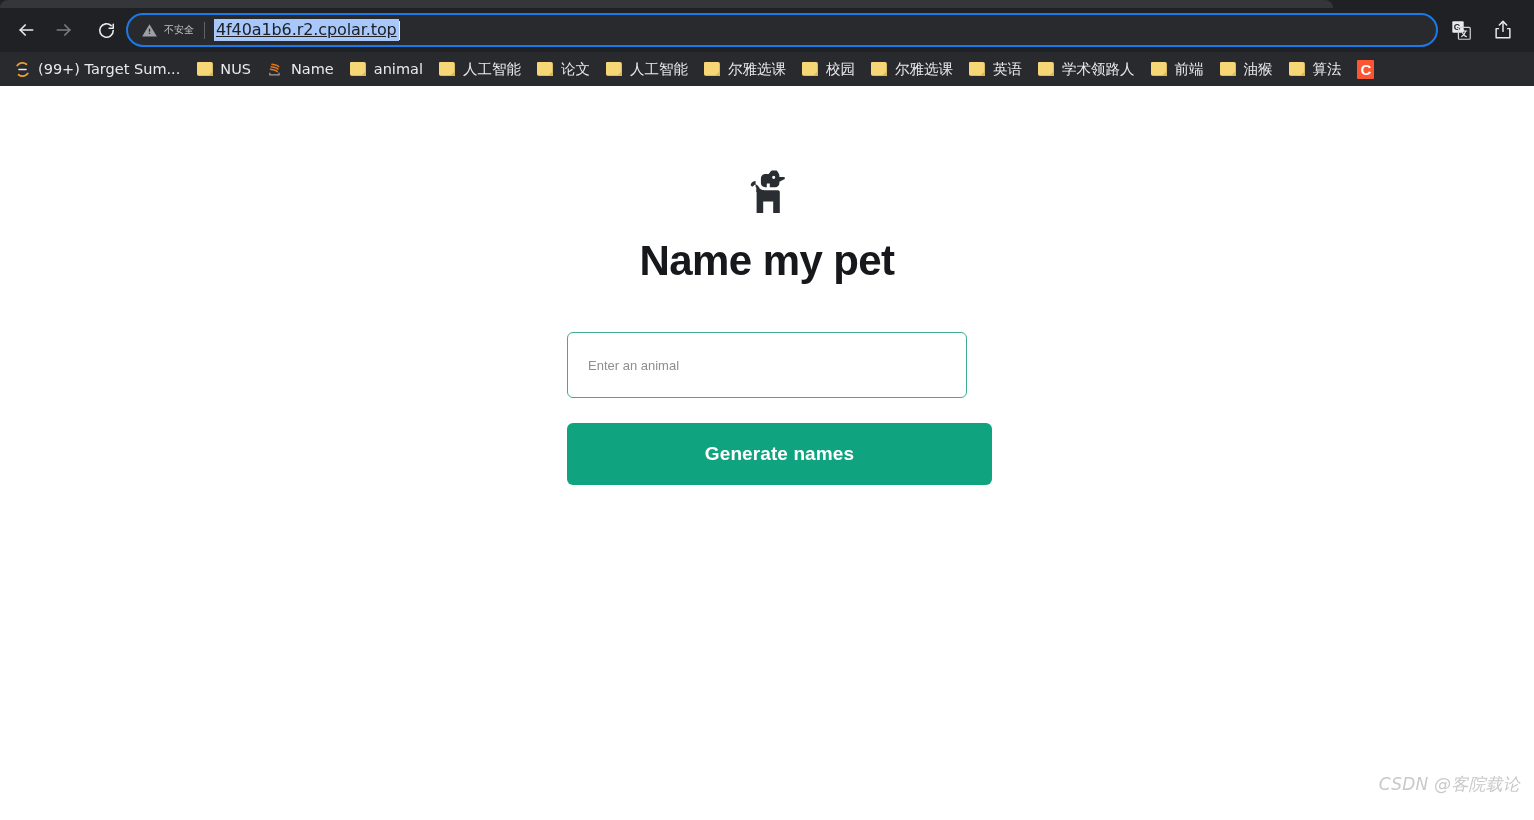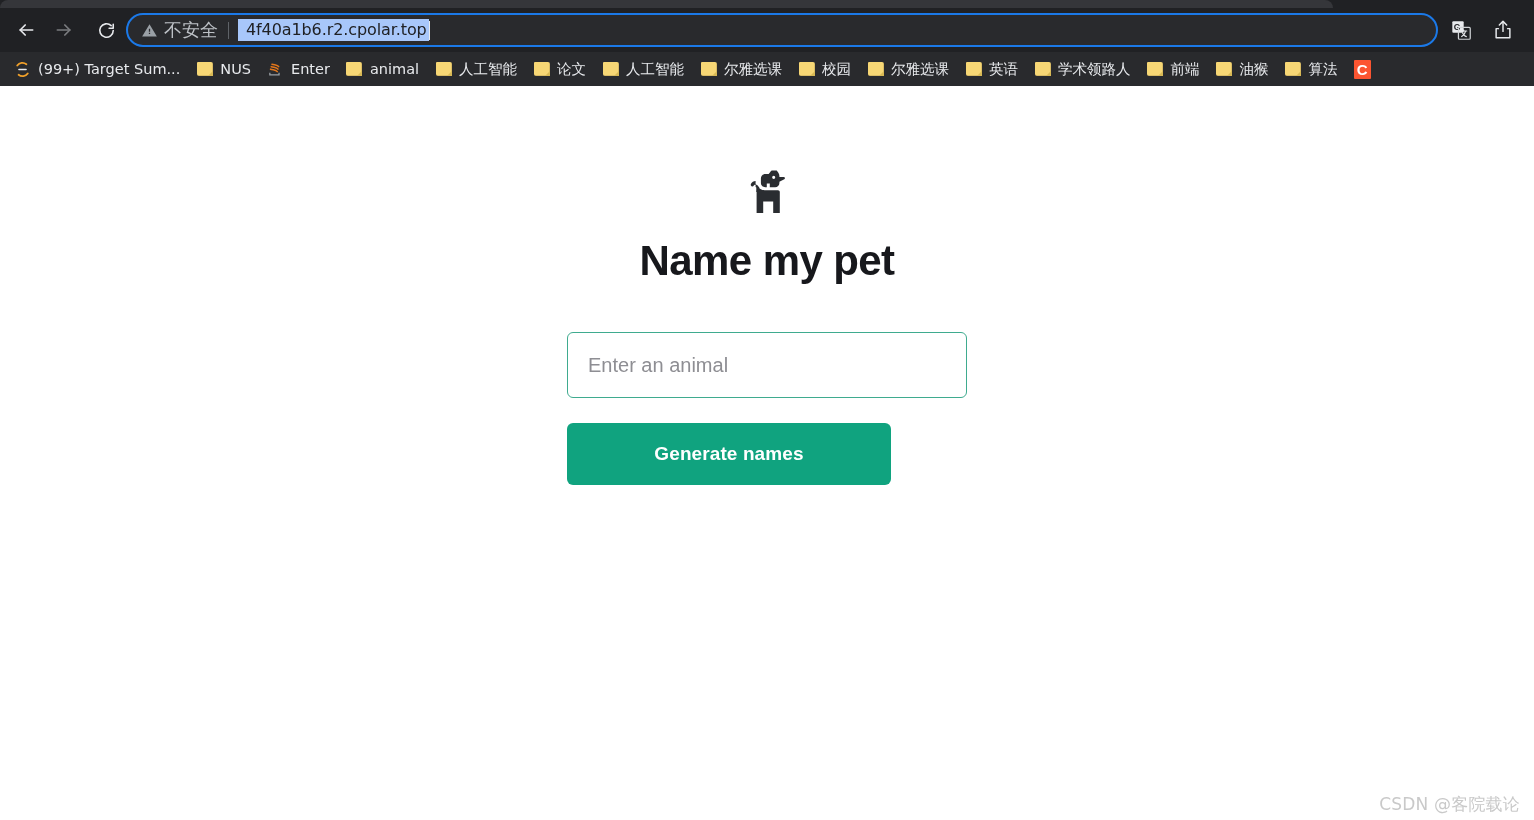--- a/index.html
+++ b/index.html
@@ -94,40 +94,41 @@
     flex: 0 0 auto;
     width: 18px;
     height: 18px;
     display: flex;
     align-items: center;
     justify-content: center;
     margin-right: 6px;
   }
   .not-secure {
     color: #bdc1c6;
-    font-size: 18px;
+    font-size: 10px;
     font-family: Liberation Serif, serif;
     white-space: nowrap;
     flex: 0 0 auto;
   }
   .omni-divider {
     width: 1px;
     height: 17px;
     background: #5f6368;
     margin: 0 9px 0 10px;
     flex: 0 0 auto;
   }
   .url-text {
     font-size: 16px;
     color: #202124;
     background: #a8c7fa;
-    padding: 1px 2px 2px 8px;
+    padding: 1px 2px 2px 2px;
     white-space: nowrap;
     font-family: "DejaVu Sans", "Liberation Sans", sans-serif;
     letter-spacing: -0.1px;
+    text-decoration: underline;
   }
   .omni-caret {
     width: 1px;
     height: 19px;
     background: #e8eaed;
     flex: 0 0 auto;
   }
   .omni-grow { flex: 1 1 auto; }
 
   .toolbar-icons {
@@ -249,57 +250,58 @@
     margin-top: 48px;
   }
 
   .animal-input {
     display: block;
     width: 400px;
     height: 66px;
     border: 1px solid #3fab8f;
     border-radius: 6px;
     padding: 0 20px;
-    font-size: 20px;
+    font-size: 13px;
     color: #202124;
     background: #ffffff;
     outline: none;
     font-family: "Liberation Sans", "DejaVu Sans", sans-serif;
   }
   .animal-input::placeholder {
     color: #8e8e93;
     opacity: 1;
   }
 
   .generate-btn {
     display: block;
-    width: 324px;
+    width: 425px;
     height: 62px;
     margin-top: 25px;
     background: #10a37f;
     color: #ffffff;
     border: none;
     border-radius: 6px;
     font-size: 19px;
     font-weight: bold;
     cursor: pointer;
     font-family: "Liberation Sans", "DejaVu Sans", sans-serif;
     letter-spacing: 0.1px;
   }
 
   
   .watermark {
     position: absolute;
     right: 14px;
-    bottom: 4px;
+    bottom: 24px;
     color: #c9c9c9;
     font-size: 17px;
     font-family: "DejaVu Sans", "Liberation Sans", sans-serif;
     white-space: nowrap;
     letter-spacing: 0.2px;
+    font-style: italic;
   }
 </style>
 </head>
 <body>
 
 <div class="browser-chrome">
 
   <div class="tabstrip">
     <div class="tabstrip-tab"></div>
     <div class="tabstrip-rest"></div>
@@ -390,21 +392,21 @@
       <span class="bm-label">NUS</span>
     </div>
 
     <div class="bm">
       <span class="bm-icon">
         <svg width="17" height="17" viewBox="0 0 24 24" fill="none">
           <path d="M7 4.5c4 1.3 8 1 9.5 3.5M6 8c4 1.3 8 1 9.5 3.5M5 11.5c4 1.3 8 1 9.5 3.5" stroke="#e2761b" stroke-width="2.2" stroke-linecap="round"></path>
           <path d="M4 16.5v3.2h13v-3.2" stroke="#9aa0a6" stroke-width="1.8" fill="none"></path>
         </svg>
       </span>
-      <span class="bm-label">Enter</span>
+      <span class="bm-label">Name</span>
     </div>
 
     <div class="bm">
       <span class="bm-icon">
           <span class="folder"></span>
         </span>
       <span class="bm-label">animal</span>
     </div>
 
     <div class="bm">

